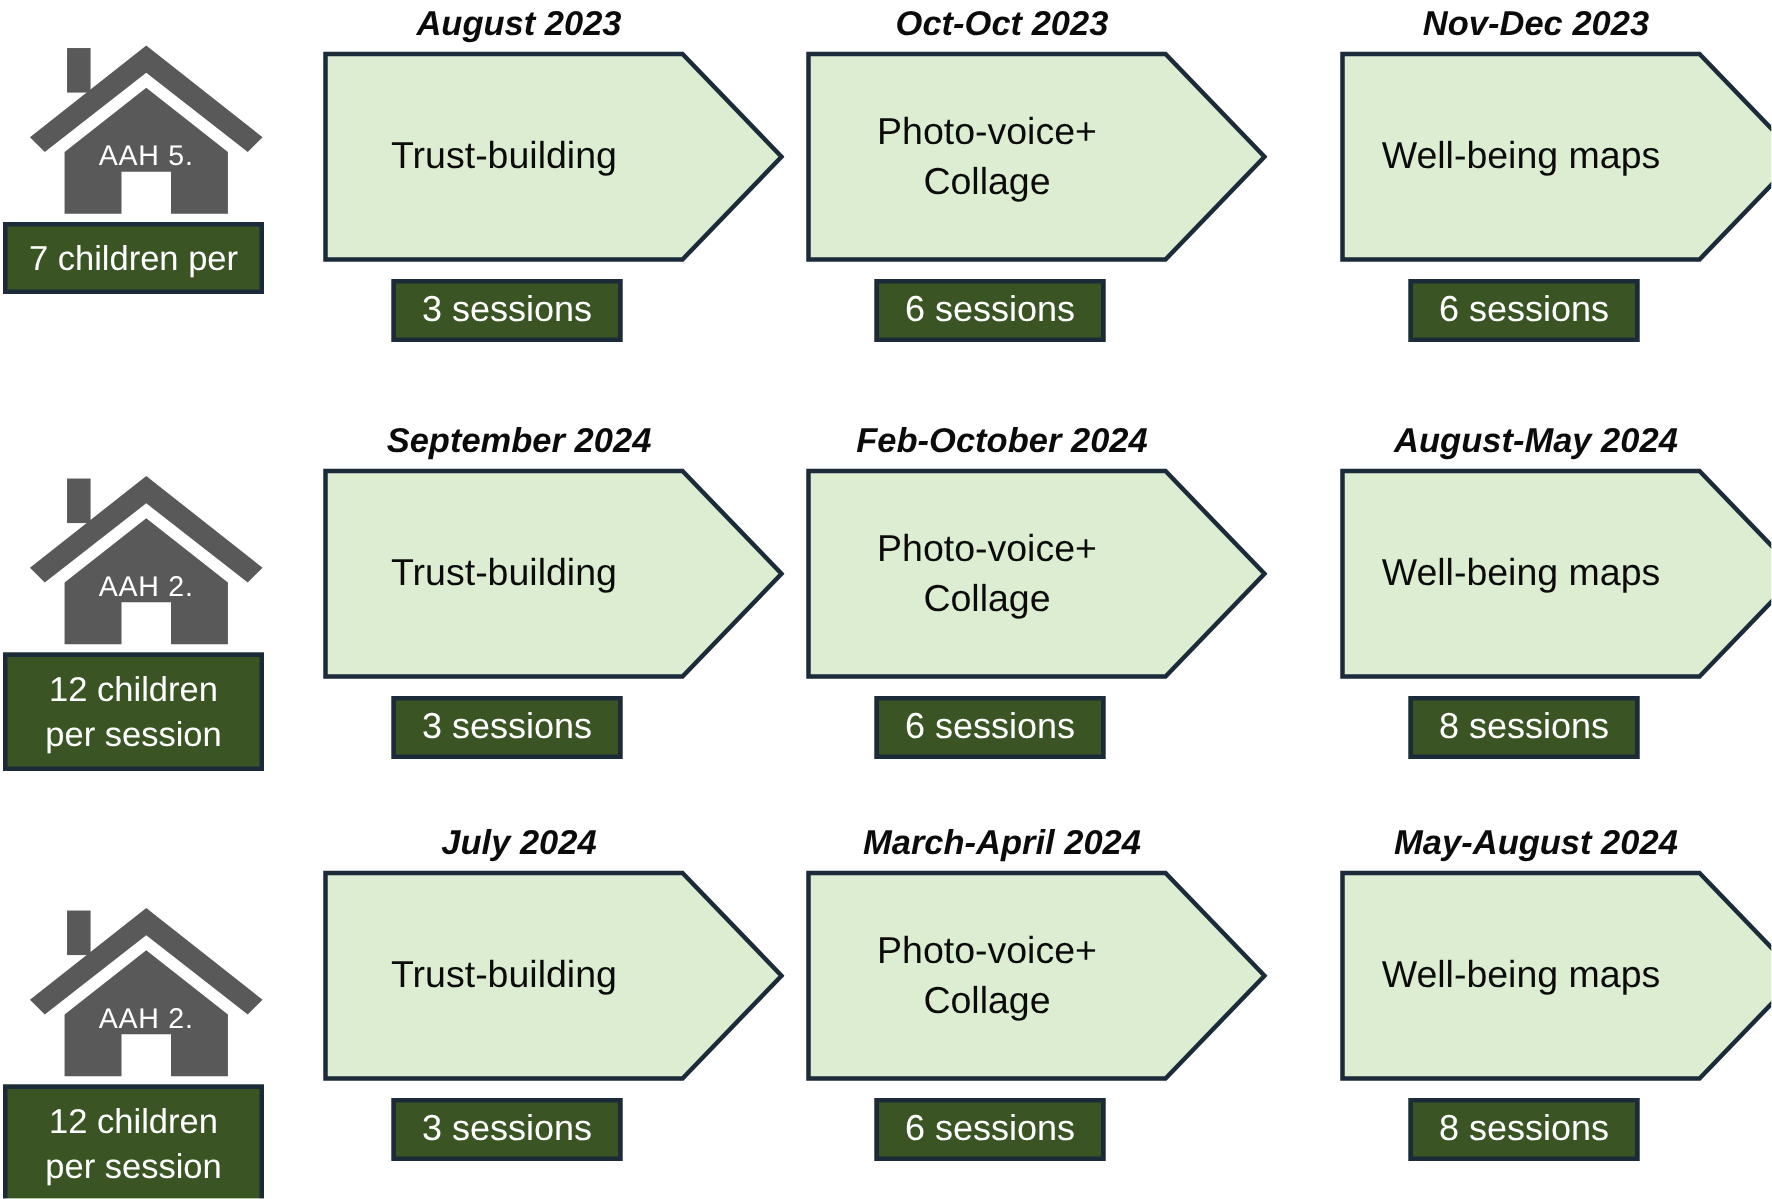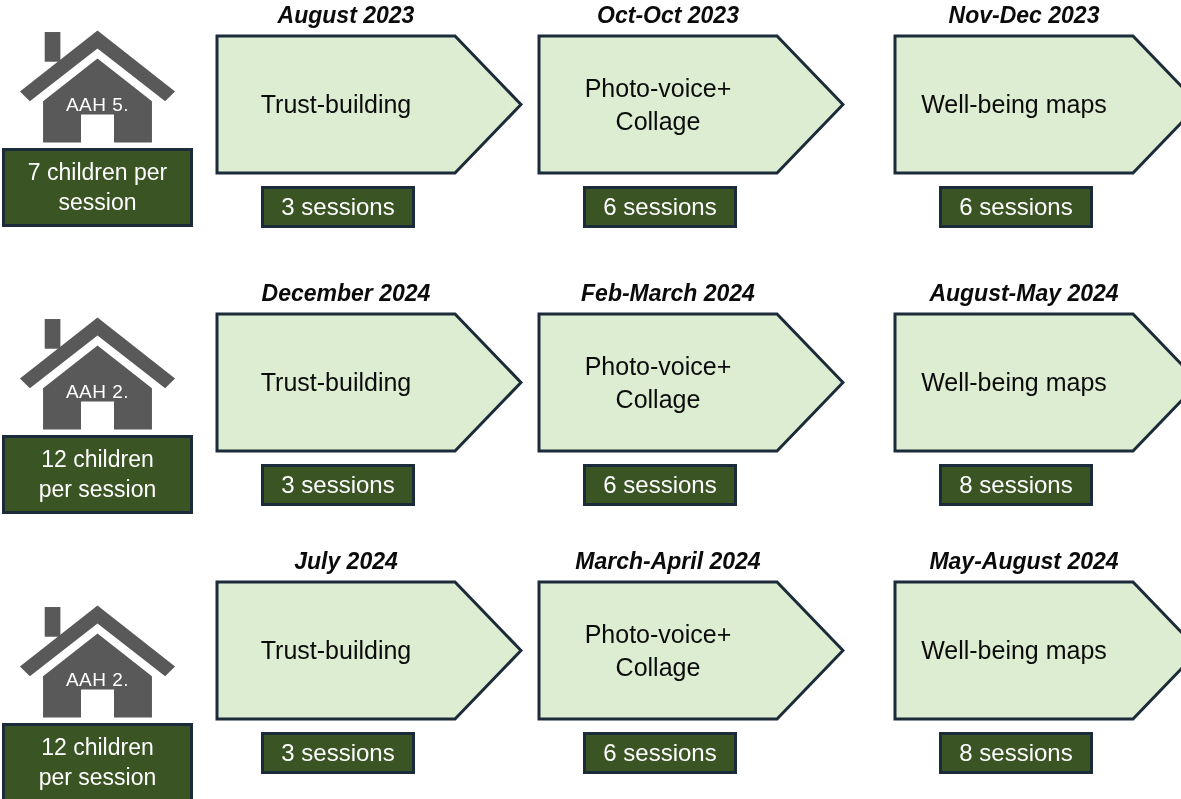--- a/index.html
+++ b/index.html
@@ -18,21 +18,21 @@
   .r1 .house-block { top:20px; }
   .r2 .house-block { top:29px; }
   .r3 .house-block { top:49px; }
   .house-svg { display:block; width:165px; height:124px; margin:0 auto; }
   .house-svg .solid { fill:var(--house-gray,#595959); }
   .house-label {
     position:absolute; top:72px; left:0; right:0;
     text-align:center; color:#fff; font-size:19px; letter-spacing:.5px;
   }
   .children-badge {
-    box-sizing:border-box; width:191px; margin-top:2px;
+    box-sizing:border-box; width:174px; margin-top:2px;
     background:var(--badge-bg,#3a5424); border:3px solid var(--badge-border,#1c2b3a);
     color:var(--badge-text,#fff); font-size:23px; line-height:1.32;
     text-align:center; padding:6px 2px;
   }
   .children-badge span { display:block; }
 
   
   .phase { position:absolute; top:0; width:308px; }
   .phase.c1 { left:215px; }
   .phase.c2 { left:537px; }
@@ -64,21 +64,20 @@
   <section class="row r1">
     <div class="house-block">
       <svg class="house-svg" viewBox="0 0 200 150" aria-hidden="true">
         <rect class="solid" x="36" y="12" width="19" height="36"></rect>
         <polygon class="solid" points="6,84 100,10 194,84 182,96 100,32 18,96"></polygon>
         <path class="solid" fill-rule="evenodd" d="M34,96 L100,44 L166,96 L166,146 L34,146 Z M80,112 h40 v34 h-40 Z"></path>
       </svg>
       <span class="house-label">AAH 5.</span>
       <div class="children-badge">
         <span>7 children per</span>
-        <span>session</span>
       </div>
     </div>
 
     <div class="phase c1">
       <div class="phase-date">August 2023</div>
       <div class="arrow-wrap">
         <svg class="arrow-svg" viewBox="0 0 308 141" aria-hidden="true">
           <polygon points="2,2 240,2 306,70.5 240,139 2,139"></polygon>
         </svg>
         <div class="arrow-label">
@@ -132,37 +131,37 @@
         <path class="solid" fill-rule="evenodd" d="M34,96 L100,44 L166,96 L166,146 L34,146 Z M80,112 h40 v34 h-40 Z"></path>
       </svg>
       <span class="house-label">AAH 2.</span>
       <div class="children-badge">
         <span>12 children</span>
         <span>per session</span>
       </div>
     </div>
 
     <div class="phase c1">
-      <div class="phase-date">December 2024</div>
+      <div class="phase-date">September 2024</div>
       <div class="arrow-wrap">
         <svg class="arrow-svg" viewBox="0 0 308 141" aria-hidden="true">
           <polygon points="2,2 240,2 306,70.5 240,139 2,139"></polygon>
         </svg>
         <div class="arrow-label">
           <span>Trust-building</span>
           <span></span>
         </div>
       </div>
       <div class="sessions-wrap">
         <span class="sessions-badge">3 sessions</span>
       </div>
     </div>
 
     <div class="phase c2">
-      <div class="phase-date">Feb-March 2024</div>
+      <div class="phase-date">Feb-October 2024</div>
       <div class="arrow-wrap">
         <svg class="arrow-svg" viewBox="0 0 308 141" aria-hidden="true">
           <polygon points="2,2 240,2 306,70.5 240,139 2,139"></polygon>
         </svg>
         <div class="arrow-label">
           <span>Photo-voice+</span>
           <span>Collage</span>
         </div>
       </div>
       <div class="sessions-wrap">

